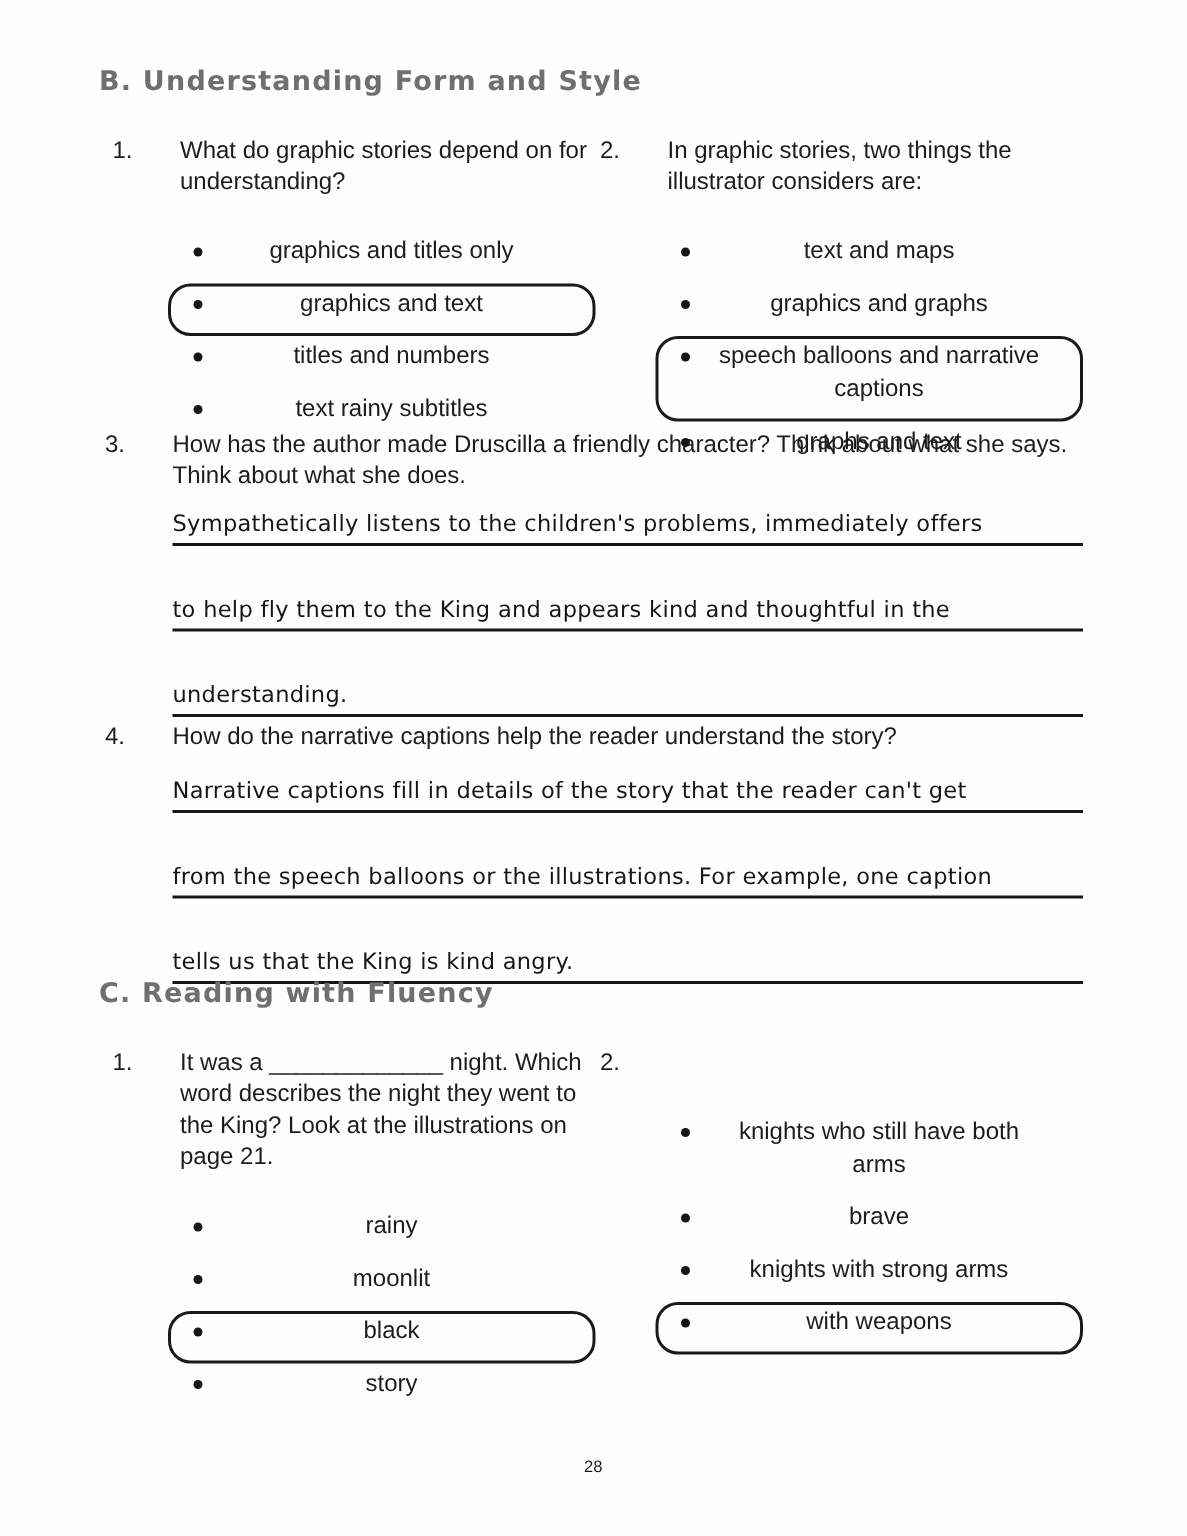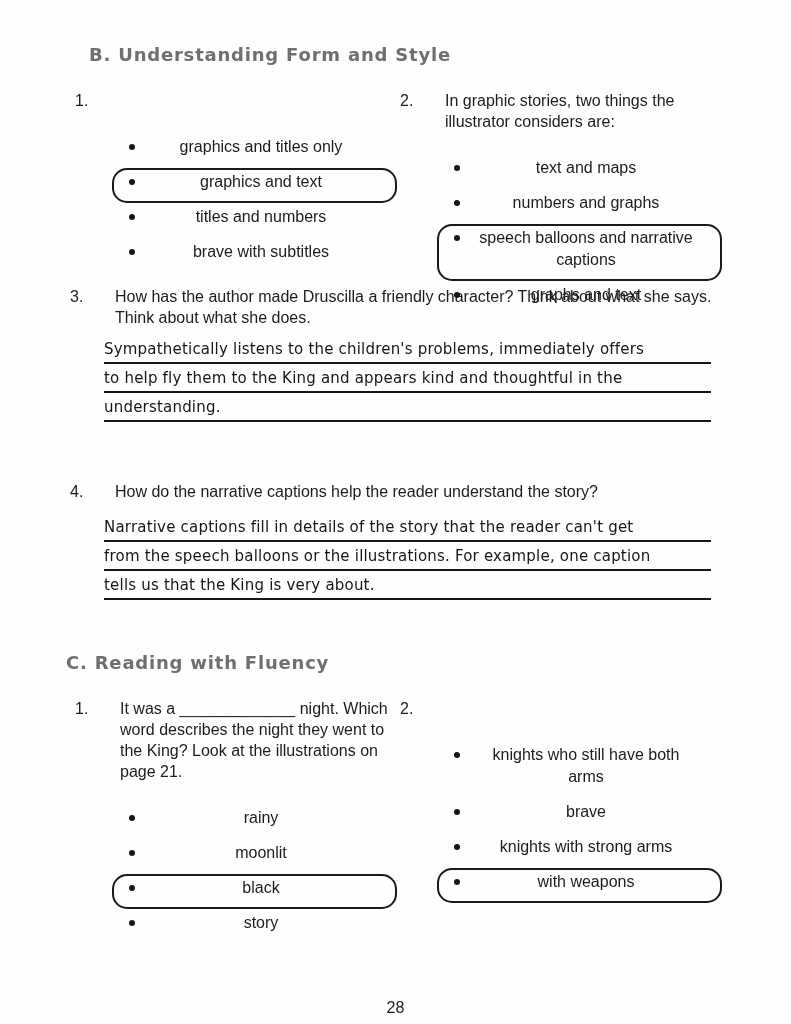--- a/index.html
+++ b/index.html
@@ -17,21 +17,21 @@
     overflow: hidden;
   }
   .section-title {
     position: absolute;
     font-family: "DejaVu Sans", sans-serif;
     font-weight: bold;
     font-size: 18px;
     letter-spacing: 0.8px;
     color: #6f6f6f;
   }
-  #section-b-title { left: 66px; top: 44px; margin-left: 23px; }
+  #section-b-title { left: 66px; top: 44px; }
   #section-c-title { left: 66px; top: 652px; }
 
   .question {
     position: absolute;
     font-size: 16px;
     line-height: 21px;
   }
   .q-head { display: flex; align-items: flex-start; }
   .q-num { flex: 0 0 45px; }
   .q-text { flex: 1; }
@@ -77,95 +77,96 @@
     border-radius: 50%;
     background: #161616;
   }
   .opt-label {
     flex: 1;
     max-width: 224px;
   }
 
   
   .answer-lines {
-    margin-left: 34px;
+    margin-left: 45px;
     width: 607px;
   }
   .answer-line {
-    height: 29px;
+    height: 57px;
     border-bottom: 2px solid #161616;
     display: flex;
     align-items: flex-end;
     padding-bottom: 2px;
     box-sizing: border-box;
   }
   .answer-lines.q3 .answer-line:first-child { height: 36px; }
   .answer-lines.q4 .answer-line:first-child { height: 40px; }
   .handwriting {
     font-family: "DejaVu Sans", sans-serif;
     font-size: 15px;
     letter-spacing: 0.2px;
     color: #161616;
     white-space: nowrap;
   }
 
   .page-number {
     position: absolute;
-    top: 999px;
+    top: 972px;
     left: 0;
     width: 100%;
     text-align: center;
-    font-size: 16px;
+    font-size: 11px;
     color: #1c1c1c;
   }
 </style>
 </head>
 <body>
 
 <div class="page">
 
   <div class="section-title" id="section-b-title">B. Understanding Form and Style</div>
 
   <div class="question" id="b-q1">
     <div class="q-head">
       <span class="q-num">1.</span>
+      <span class="q-text">What do graphic stories depend on for understanding?</span>
     </div>
     <ul class="options">
       <li class="option">
         <span class="dot"></span>
         <span class="opt-label">graphics and titles only</span>
       </li>
       <li class="option circled">
         <span class="dot"></span>
         <span class="opt-label">graphics and text</span>
       </li>
       <li class="option">
         <span class="dot"></span>
         <span class="opt-label">titles and numbers</span>
       </li>
       <li class="option">
         <span class="dot"></span>
-        <span class="opt-label">brave with subtitles</span>
+        <span class="opt-label">text rainy subtitles</span>
       </li>
     </ul>
   </div>
 
   <div class="question" id="b-q2">
     <div class="q-head">
       <span class="q-num">2.</span>
       <span class="q-text">In graphic stories, two things the illustrator considers are:</span>
     </div>
     <ul class="options">
       <li class="option">
         <span class="dot"></span>
         <span class="opt-label">text and maps</span>
       </li>
       <li class="option">
         <span class="dot"></span>
-        <span class="opt-label">numbers and graphs</span>
+        <span class="opt-label">graphics and graphs</span>
       </li>
       <li class="option circled">
         <span class="dot"></span>
         <span class="opt-label">speech balloons and narrative captions</span>
       </li>
       <li class="option">
         <span class="dot"></span>
         <span class="opt-label">graphs and text</span>
       </li>
     </ul>
@@ -195,21 +196,21 @@
       <span class="q-text">How do the narrative captions help the reader understand the story?</span>
     </div>
     <div class="answer-lines q4">
       <div class="answer-line">
         <span class="handwriting">Narrative captions fill in details of the story that the reader can't get</span>
       </div>
       <div class="answer-line">
         <span class="handwriting">from the speech balloons or the illustrations. For example, one caption</span>
       </div>
       <div class="answer-line">
-        <span class="handwriting">tells us that the King is very about.</span>
+        <span class="handwriting">tells us that the King is kind angry.</span>
       </div>
     </div>
   </div>
 
   <div class="section-title" id="section-c-title">C. Reading with Fluency</div>
 
   <div class="question" id="c-q1">
     <div class="q-head">
       <span class="q-num">1.</span>
       <span class="q-text">It was a _____________ night. Which word describes the night they went to the King? Look at the illustrations on page 21.</span>

